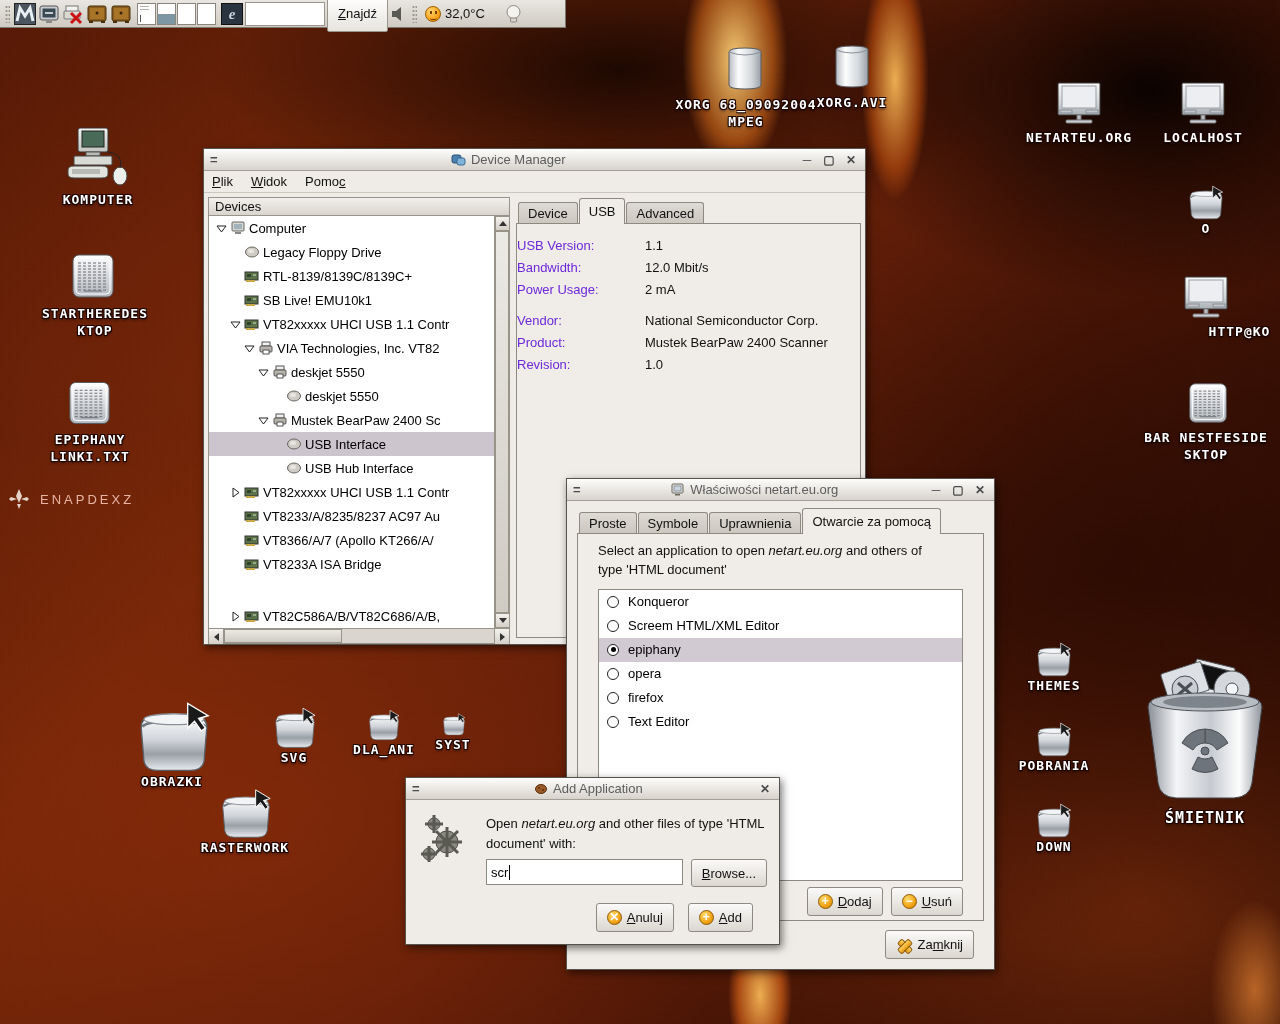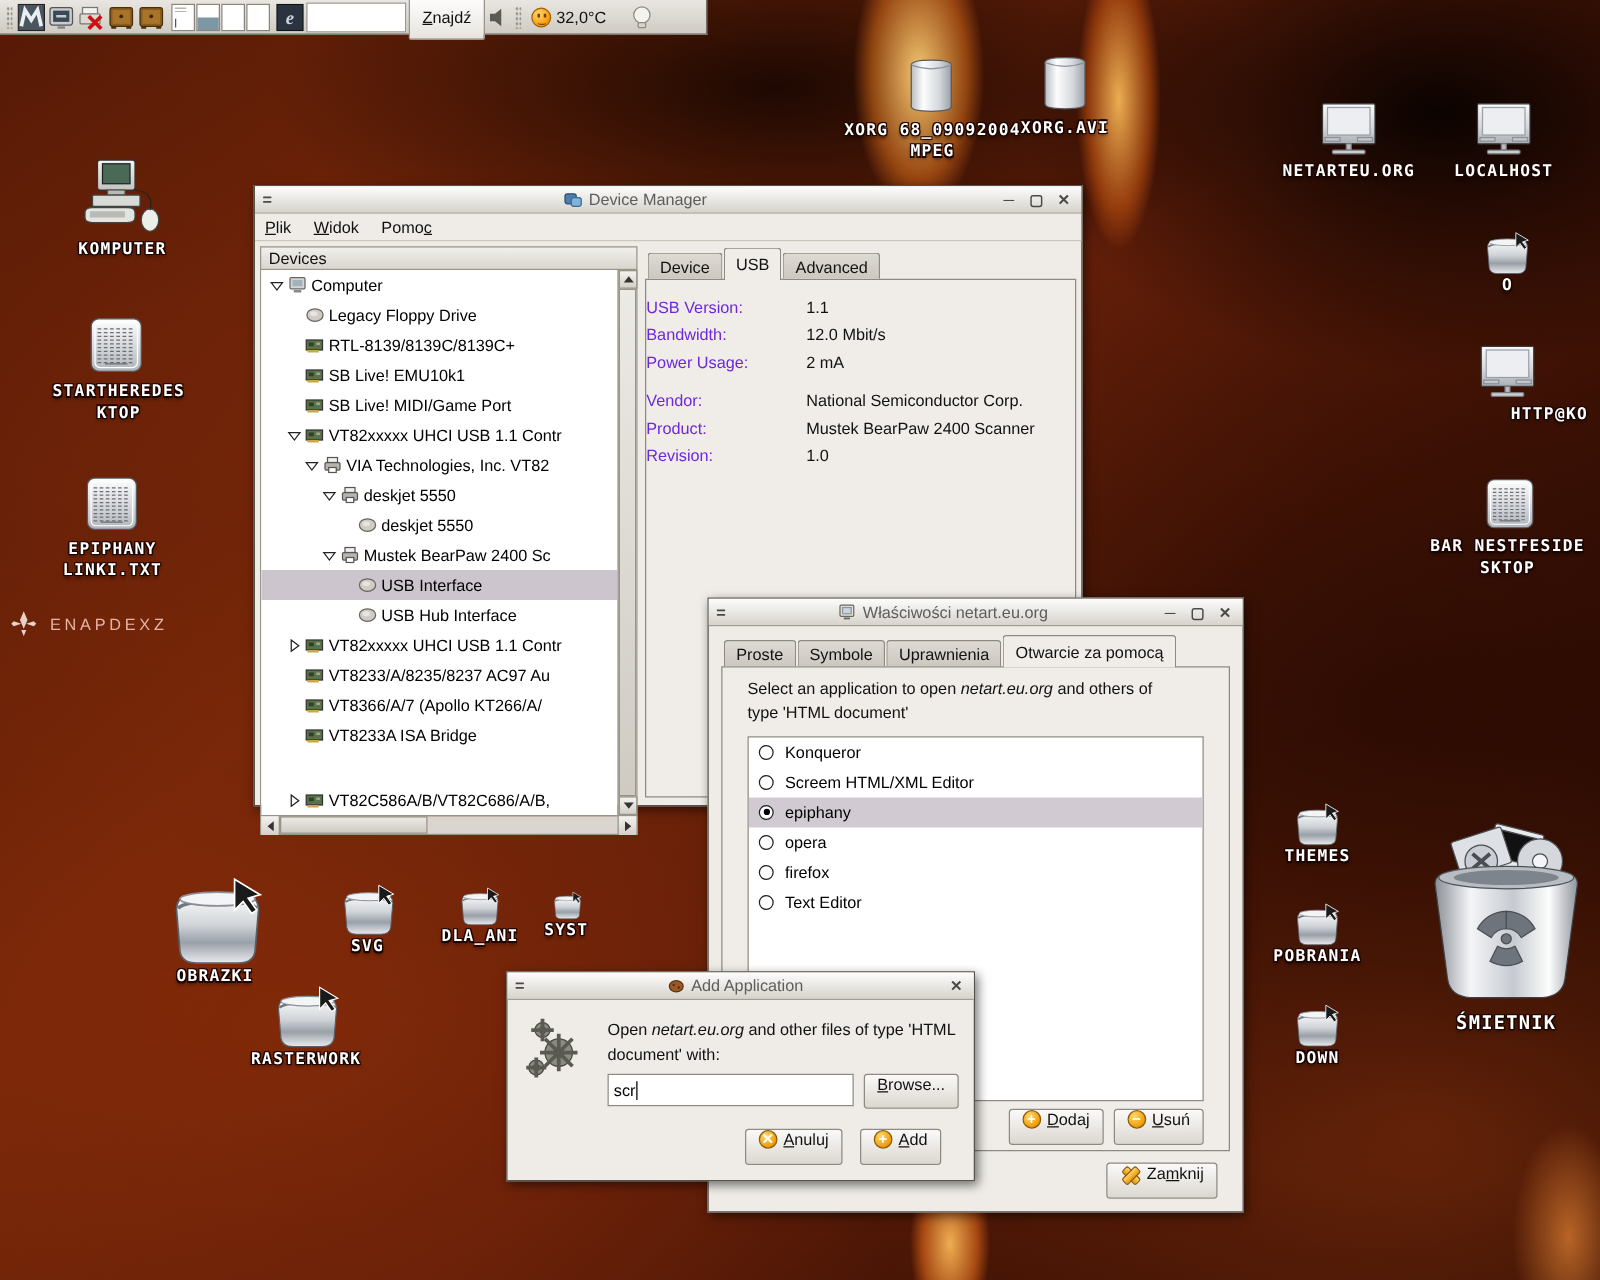--- a/index.html
+++ b/index.html
@@ -63,21 +63,21 @@
     color:#5d5d5d; font-size:13px; }
   .tb-btn { color:#4a4a4a; font-size:12px; font-weight:bold; width:16px; text-align:center; }
   .menubar { height:22px; background:#efece7; border-bottom:1px solid #cbc7bf;
     display:flex; align-items:center; padding:0 8px; gap:18px; font-size:13px; color:#111; }
   .tabs { display:flex; align-items:flex-end; height:26px; position:relative; z-index:2; padding-left:2px; }
   .tab { height:21px; padding:0 9px; display:flex; align-items:center; font-size:13px; color:#111;
     background:linear-gradient(#dedad4,#ccc8c0); border:1px solid #8e8a82; border-bottom:none;
     border-radius:3px 3px 0 0; margin-right:1px; }
   .tab.active { height:26px; background:#f0ede8; margin-bottom:-1px; }
   .page-frame { border:1px solid #8e8a82; background:#f0ede8; }
-  .btn { display:inline-flex; justify-content:center; gap:5px;
+  .btn { display:inline-flex; align-items:center; justify-content:center; gap:5px;
     background:linear-gradient(#fbfaf9,#dbd7d0); border:1px solid #8e8a82; border-radius:3px;
     font-size:13px; color:#111; padding:0 10px; height:29px; }
   .ocircle { width:15px; height:15px; border-radius:50%;
     background:radial-gradient(circle at 35% 30%, #ffd96a, #f0a010 65%, #b77205);
     border:1px solid #8e5a04; color:#fff; font-weight:bold; font-size:12px; line-height:13px;
     display:inline-flex; align-items:center; justify-content:center; }
   u { text-decoration:underline; }
   
   #dm { left:203px; top:148px; width:663px; height:497px; z-index:20; }
   #dm-body { display:flex; padding:4px; height:449px; }
@@ -534,30 +534,20 @@
             </div>
             <div class="trow" style="padding-left: 20px;">
               <span class="texp"></span>
               <span class="ticon"><svg viewBox="0 0 16 14" width="16" height="14">
                   <rect x="1" y="3" width="13" height="8" fill="#5a7248" stroke="#333"></rect>
                   <rect x="3" y="5" width="4" height="3" fill="#31402a"></rect>
                   <rect x="9" y="5" width="3" height="2" fill="#9aa88a"></rect>
                   <rect x="2" y="11" width="9" height="2" fill="#caa84a"></rect>
                 </svg></span>
               <span>SB Live! EMU10k1</span>
-            </div>
-            <div class="trow" style="padding-left: 20px;">
-              <span class="texp"></span>
-              <span class="ticon"><svg viewBox="0 0 16 14" width="16" height="14">
-                  <rect x="1" y="3" width="13" height="8" fill="#5a7248" stroke="#333"></rect>
-                  <rect x="3" y="5" width="4" height="3" fill="#31402a"></rect>
-                  <rect x="9" y="5" width="3" height="2" fill="#9aa88a"></rect>
-                  <rect x="2" y="11" width="9" height="2" fill="#caa84a"></rect>
-                </svg></span>
-              <span>SB Live! MIDI/Game Port</span>
             </div>
             <div class="trow" style="padding-left: 20px;">
               <span class="texp"><svg viewBox="0 0 13 13" width="13" height="13">
                   <polygon points="2,4 11,4 6.5,10" fill="#fff" stroke="#222"></polygon>
                 </svg></span>
               <span class="ticon"><svg viewBox="0 0 16 14" width="16" height="14">
                   <rect x="1" y="3" width="13" height="8" fill="#5a7248" stroke="#333"></rect>
                   <rect x="3" y="5" width="4" height="3" fill="#31402a"></rect>
                   <rect x="9" y="5" width="3" height="2" fill="#9aa88a"></rect>
                   <rect x="2" y="11" width="9" height="2" fill="#caa84a"></rect>

